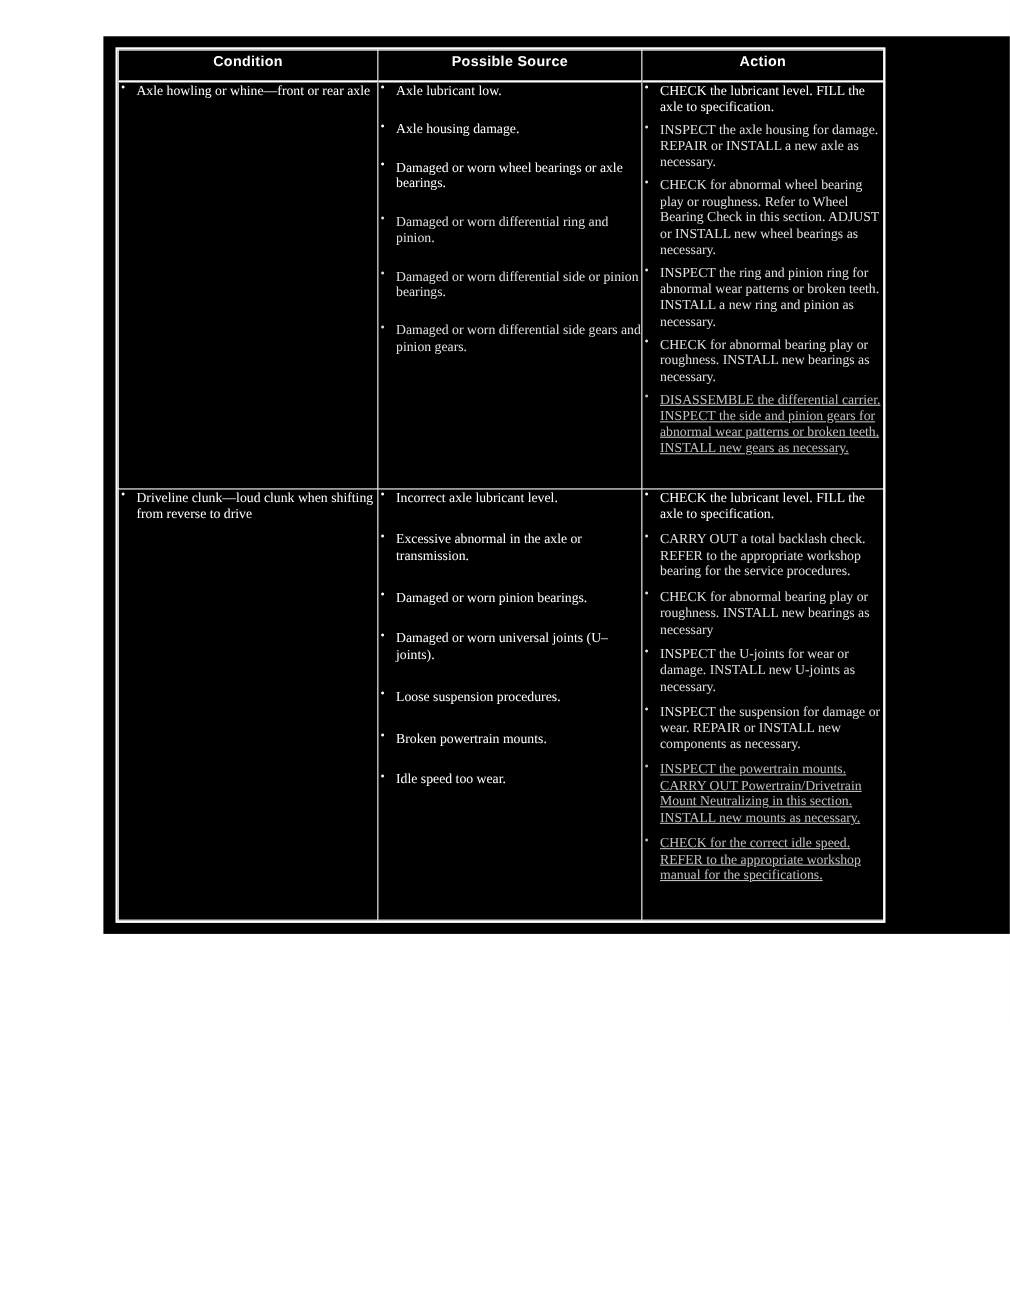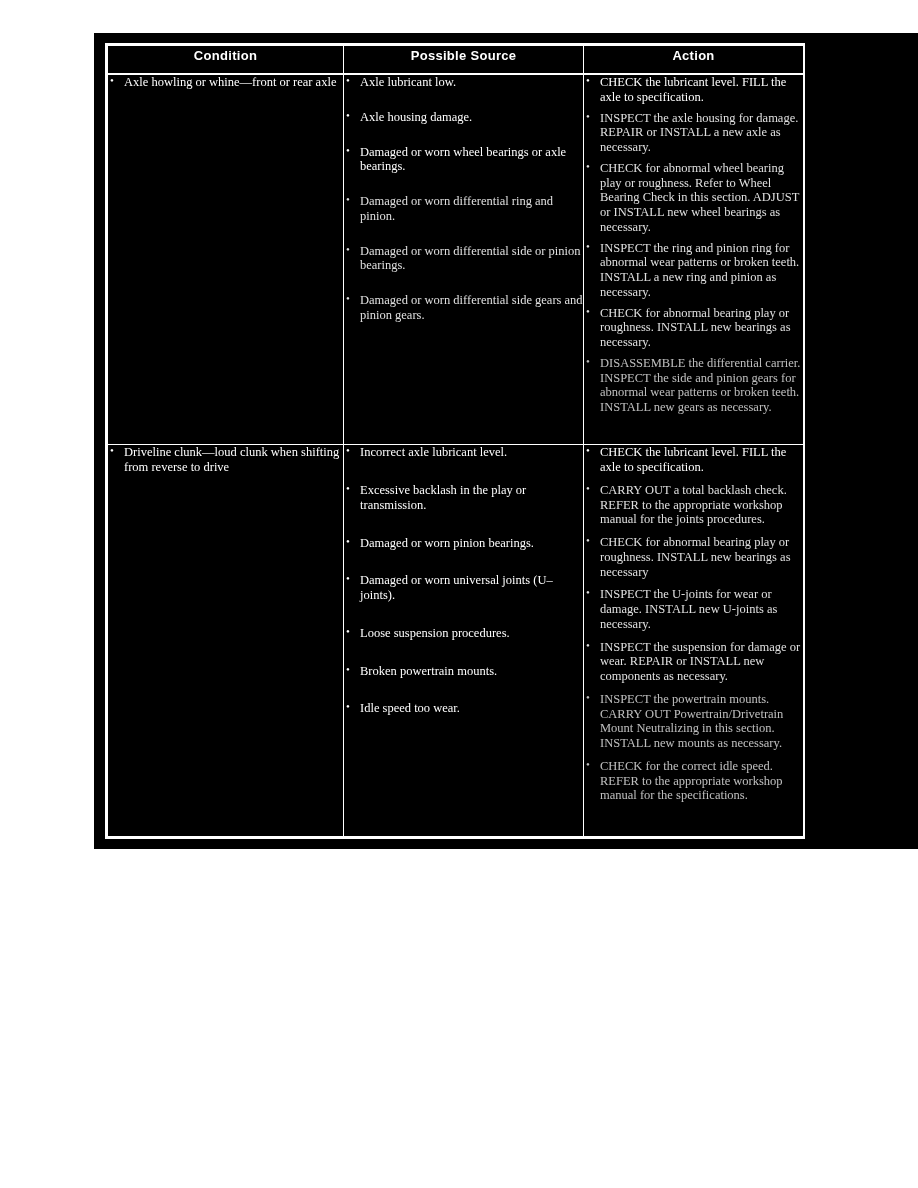--- a/index.html
+++ b/index.html
@@ -99,20 +99,21 @@
   td.col-cond ul.bl > li { margin-bottom: 10px; }
 
   .row2 td.col-source ul.bl > li { margin-bottom: 23px; }
   .row2 td.col-action ul.bl > li { margin-bottom: 8px; }
 
   .blurry {
     opacity: 0.88;
   }
   .softer {
     opacity: 0.74;
+    text-decoration: underline;
   }
 </style>
 </head>
 <body>
 
 <div class="page">
   <div class="scan-block">
     <div class="table-wrap">
       <table class="tsg">
         <colgroup>
@@ -157,32 +158,32 @@
           </tr>
           <tr class="row2">
             <td class="cell col-cond">
               <ul class="bl">
                 <li>Driveline clunk—loud clunk when shifting from reverse to drive</li>
               </ul>
             </td>
             <td class="cell col-source">
               <ul class="bl">
                 <li>Incorrect axle lubricant level.</li>
-                <li>Excessive backlash in the play or transmission.</li>
+                <li>Excessive abnormal in the axle or transmission.</li>
                 <li>Damaged or worn pinion bearings.</li>
                 <li>Damaged or worn universal joints (U–joints).</li>
                 <li>Loose suspension procedures.</li>
                 <li>Broken powertrain mounts.</li>
                 <li>Idle speed too wear.</li>
               </ul>
             </td>
             <td class="cell col-action">
               <ul class="bl">
                 <li>CHECK the lubricant level. FILL the axle to specification.</li>
-                <li class="blurry">CARRY OUT a total backlash check. REFER to the appropriate workshop manual for the joints procedures.</li>
+                <li class="blurry">CARRY OUT a total backlash check. REFER to the appropriate workshop bearing for the service procedures.</li>
                 <li class="blurry">CHECK for abnormal bearing play or roughness. INSTALL new bearings as necessary</li>
                 <li class="blurry">INSPECT the U-joints for wear or damage. INSTALL new U-joints as necessary.</li>
                 <li class="blurry">INSPECT the suspension for damage or wear. REPAIR or INSTALL new components as necessary.</li>
                 <li class="softer">INSPECT the powertrain mounts. CARRY OUT Powertrain/Drivetrain Mount Neutralizing in this section. INSTALL new mounts as necessary.</li>
                 <li class="softer">CHECK for the correct idle speed. REFER to the appropriate workshop manual for the specifications.</li>
               </ul>
             </td>
           </tr>
         </tbody>
       </table>

